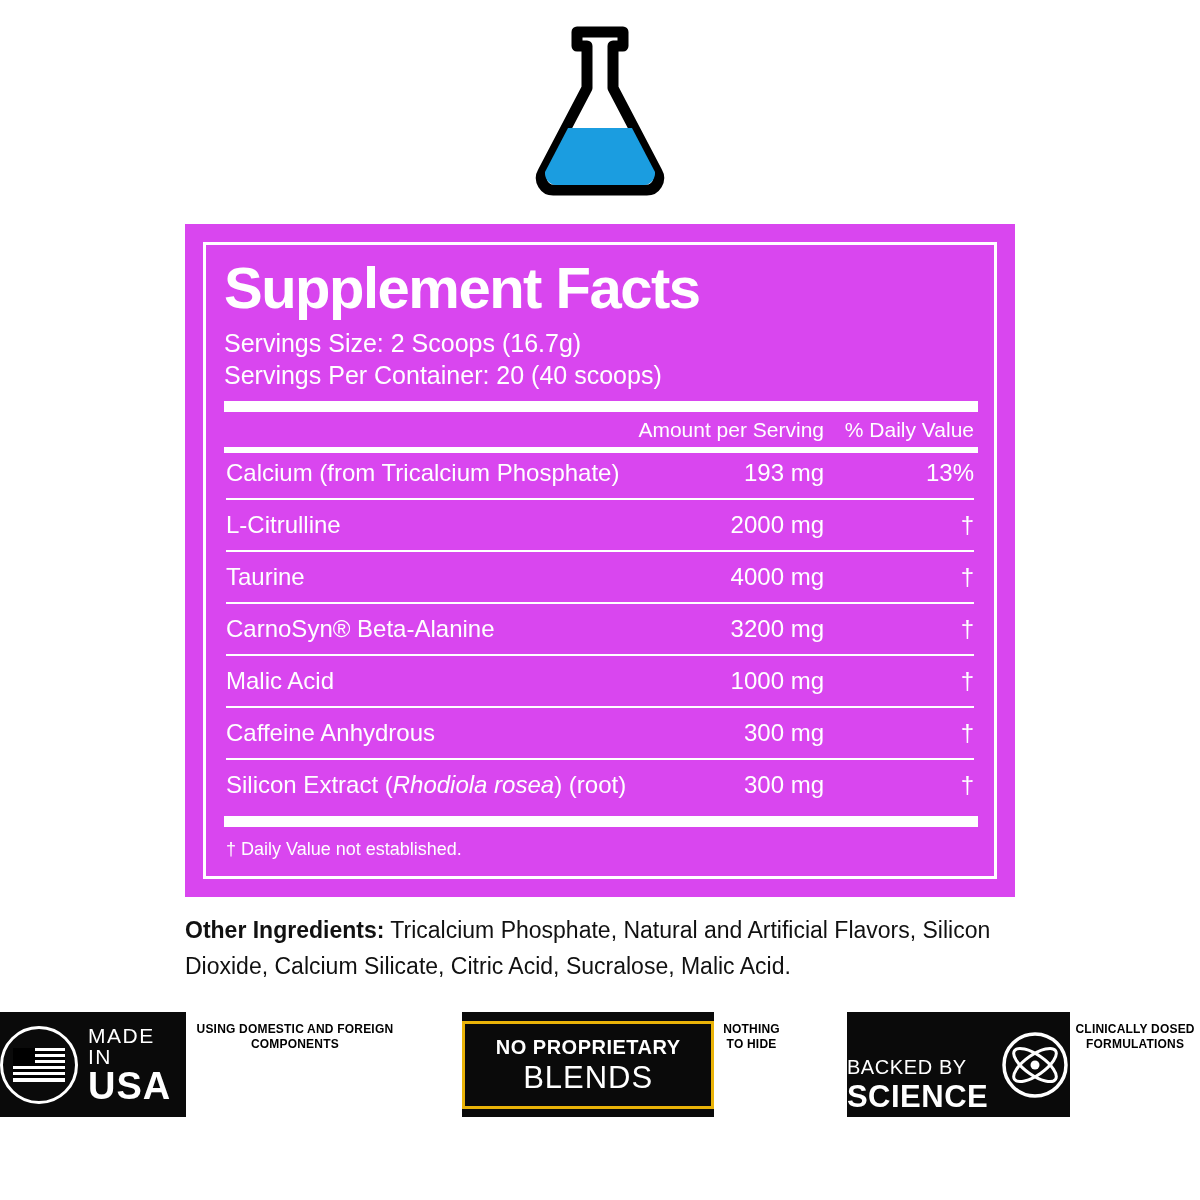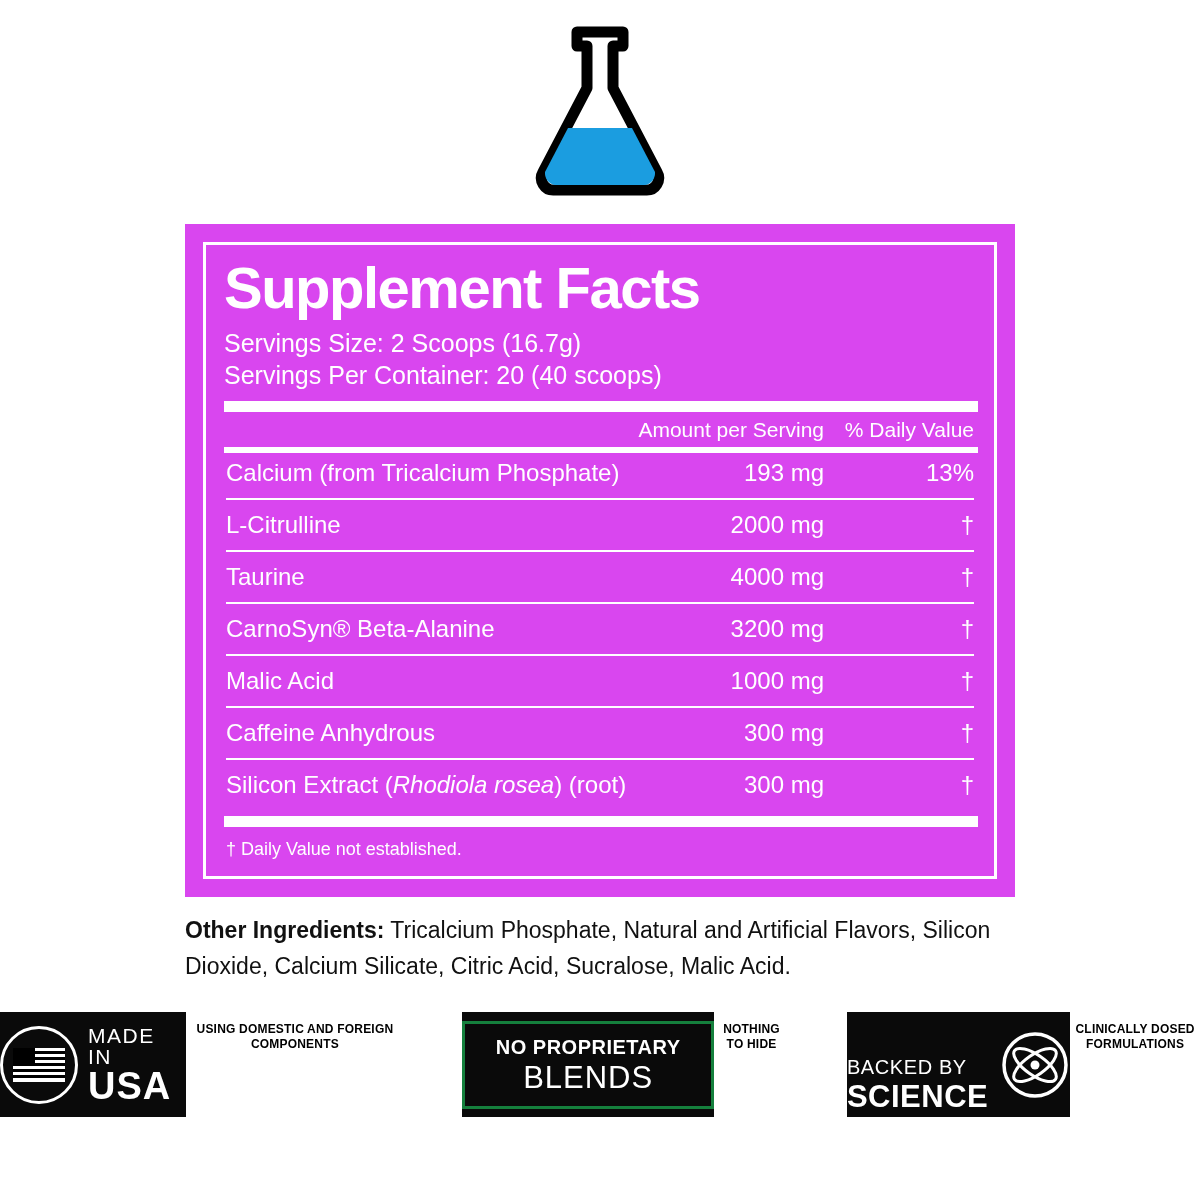--- a/index.html
+++ b/index.html
@@ -184,21 +184,21 @@
     position: absolute; left: 0; top: 0; width: 22px; height: 17px;
     background: #000;
   }
   .usa-text {
     color: #fff; text-align: left; line-height: 1.0;
   }
   .usa-made { font-size: 21px; letter-spacing: 1.5px; }
   .usa-big { font-size: 38px; font-weight: bold; letter-spacing: 1px; }
 
   .blend-inner {
-    border: 3px solid #15803d;
+    border: 3px solid #eab308;
     width: 246px; height: 82px;
     display: flex; flex-direction: column;
     align-items: center; justify-content: center;
     color: #fff;
     line-height: 1.0;
   }
   .blend-small { font-size: 20px; font-weight: bold; letter-spacing: 0.5px; }
   .blend-big { font-size: 31px; letter-spacing: 1px; margin-top: 5px; }
 
   .sci-text { color: #fff; text-align: left; line-height: 1.05; margin-top: 40px; }

